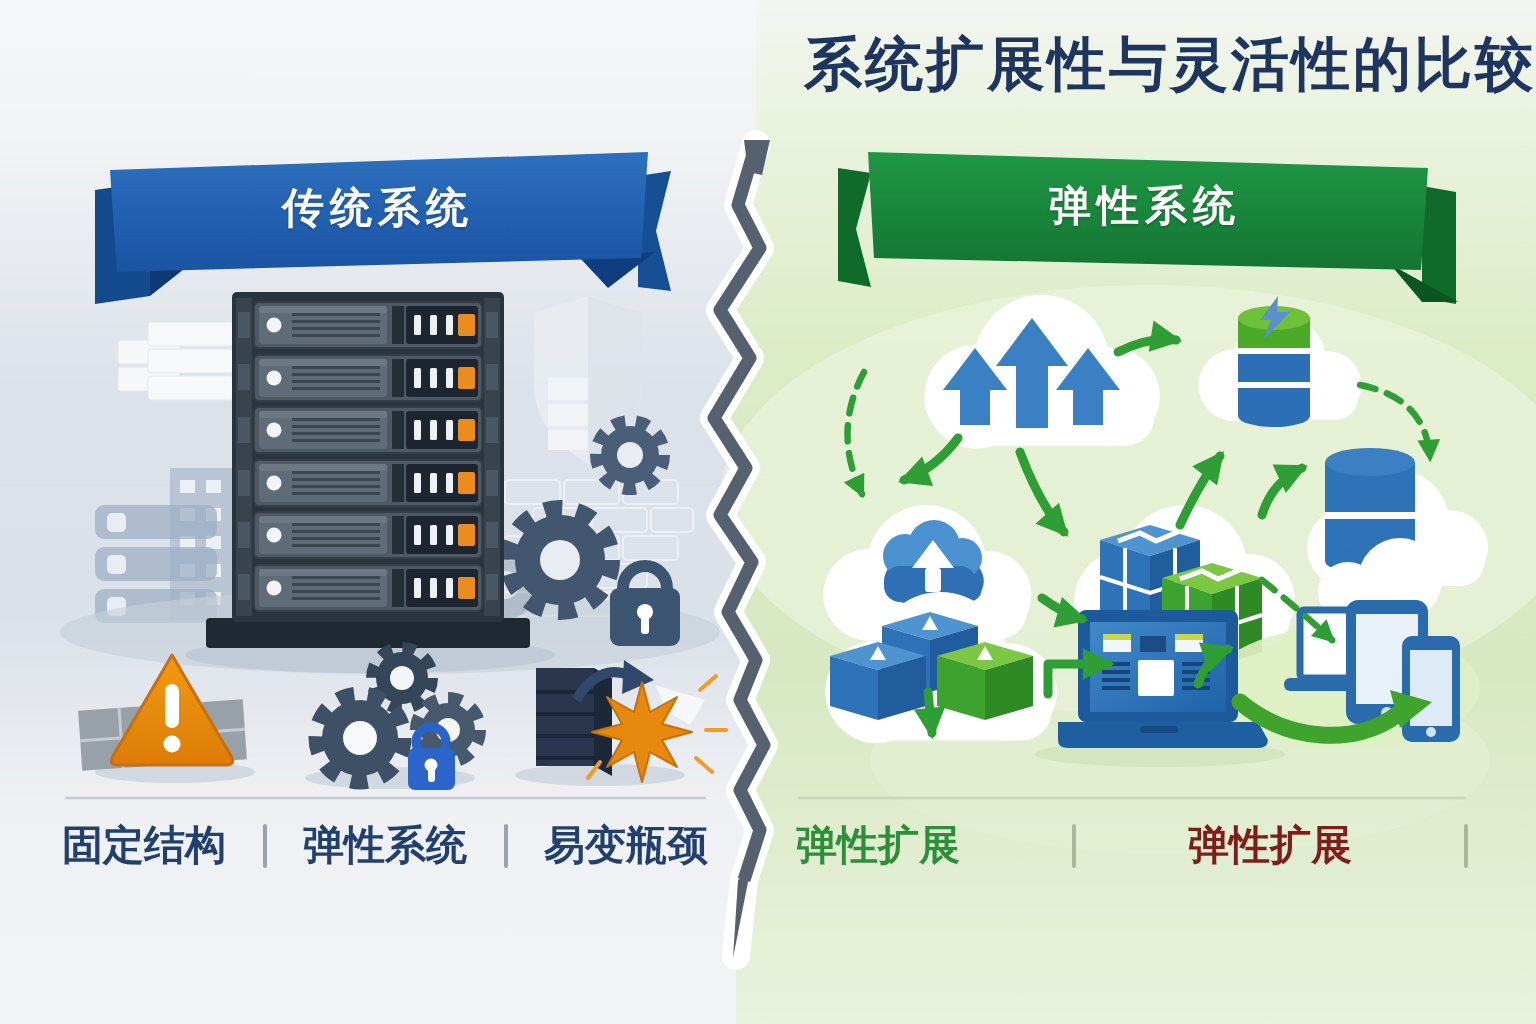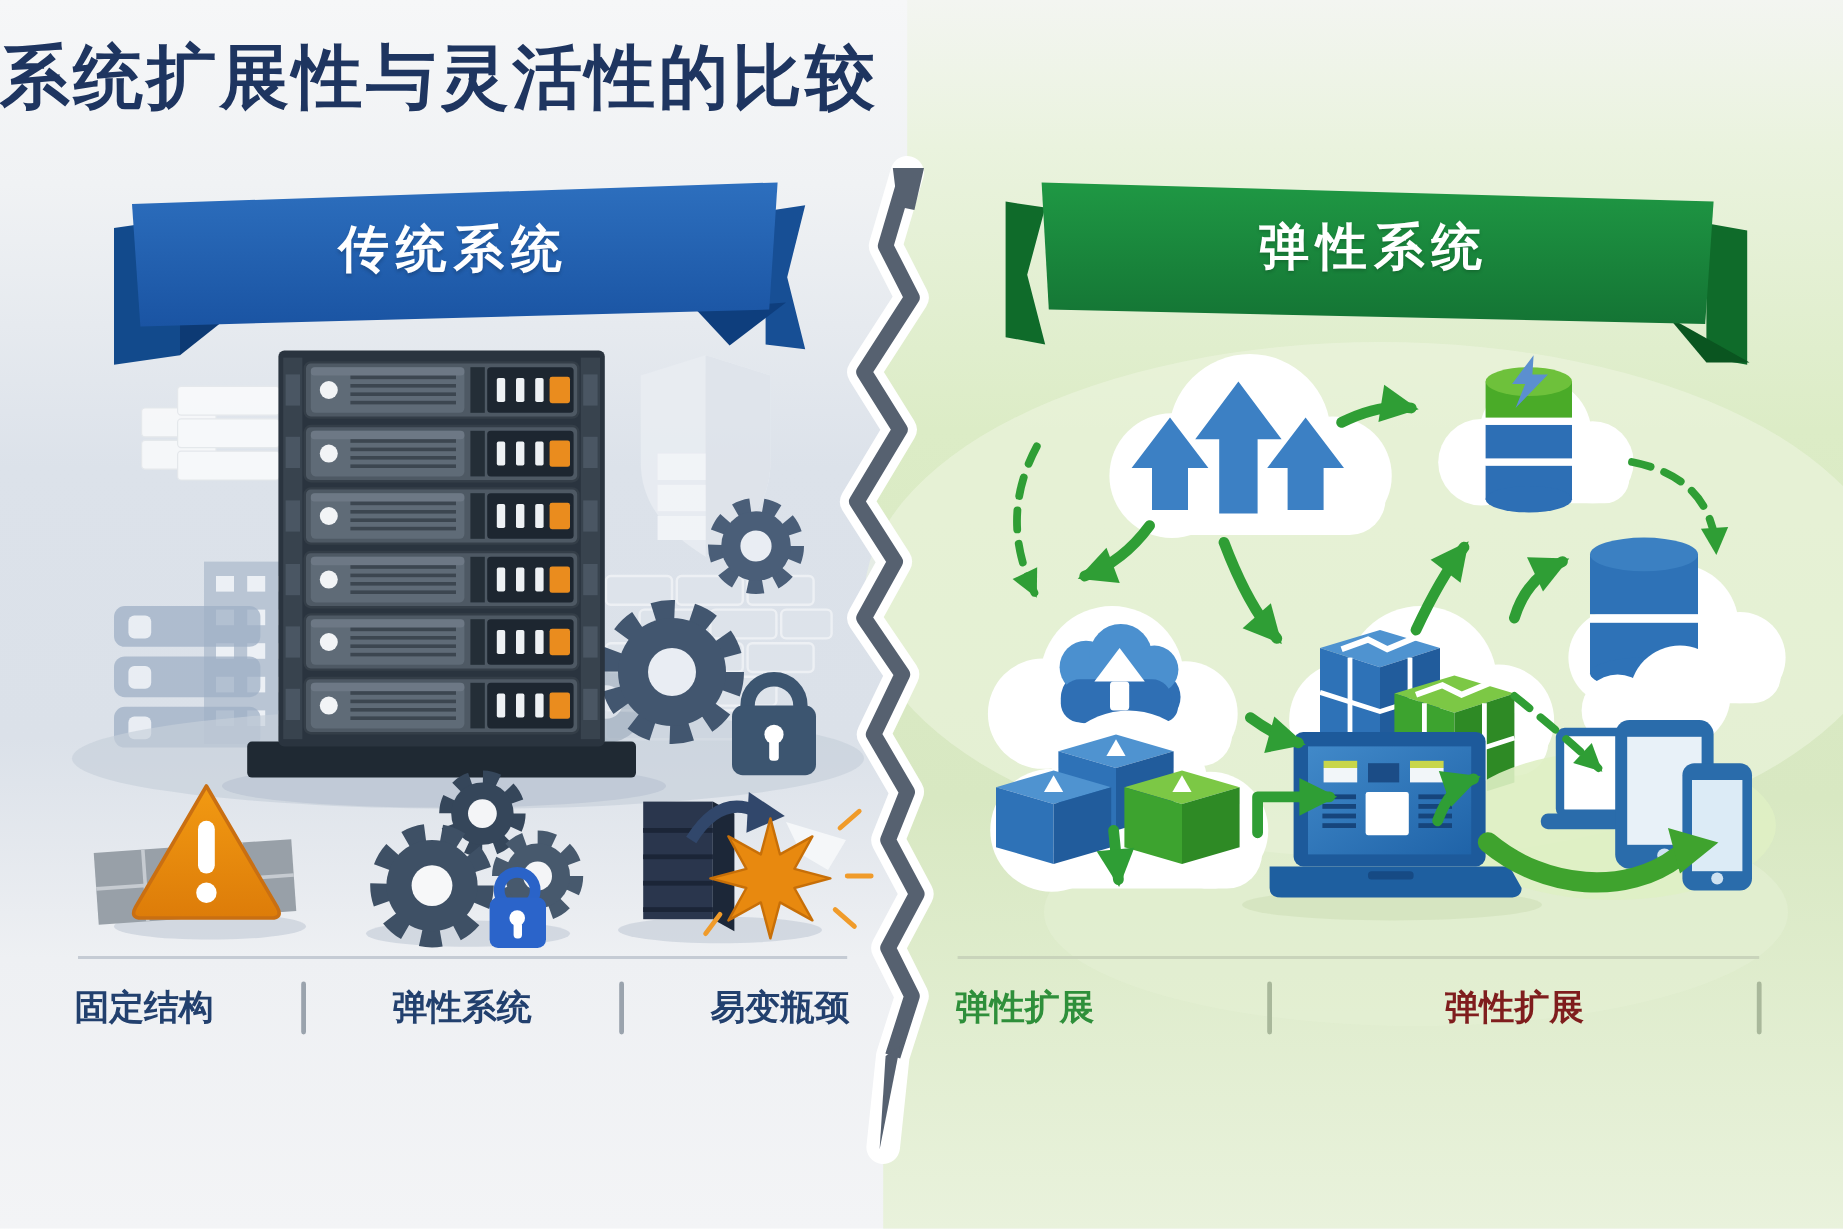--- a/index.html
+++ b/index.html
@@ -1,27 +1,27 @@
 <!DOCTYPE html>
 <html><head>
 <meta charset="utf-8">
 <style>
   html,body{margin:0;padding:0;background:#ffffff;}
   .stage{position:relative;width:1536px;height:1024px;overflow:hidden;
          font-family:"DejaVu Sans","Liberation Sans",sans-serif;}
   .stage svg.canvas{position:absolute;inset:0;}
-  .title{position:absolute;top:26px;left:0;width:100%;text-align:left;
+  .title{position:absolute;top:26px;left:0;width:100%;text-align:right;
          font-size:58px;font-weight:900;color:#1e3560;letter-spacing:3px;}
   .banner-label{position:absolute;text-align:center;color:#ffffff;
                 font-size:42px;font-weight:900;letter-spacing:6px;
                 text-shadow:0 2px 3px rgba(0,0,0,.18);}
   .banner-label.left{left:118px;top:180px;width:520px;}
   .banner-label.right{left:880px;top:178px;width:530px;}
   .labels-row{position:absolute;display:flex;align-items:center;
-              justify-content:space-between;font-size:29px;font-weight:800;}
+              justify-content:space-between;font-size:41px;font-weight:800;}
   .labels-row.left{left:62px;top:818px;width:646px;color:#22406e;}
   .labels-row.right{left:796px;top:818px;width:672px;}
   .labels-row .sep{width:4px;height:44px;border-radius:2px;}
   .labels-row.left .sep{background:#9aa3ad;}
   .labels-row.right .sep{background:#a9b89b;}
   .labels-row .lbl{white-space:nowrap;}
   .lbl.c-green{color:#2e8f3a;}
   .lbl.c-blue{color:#7f1d1d;}
 </style>
 </head>

